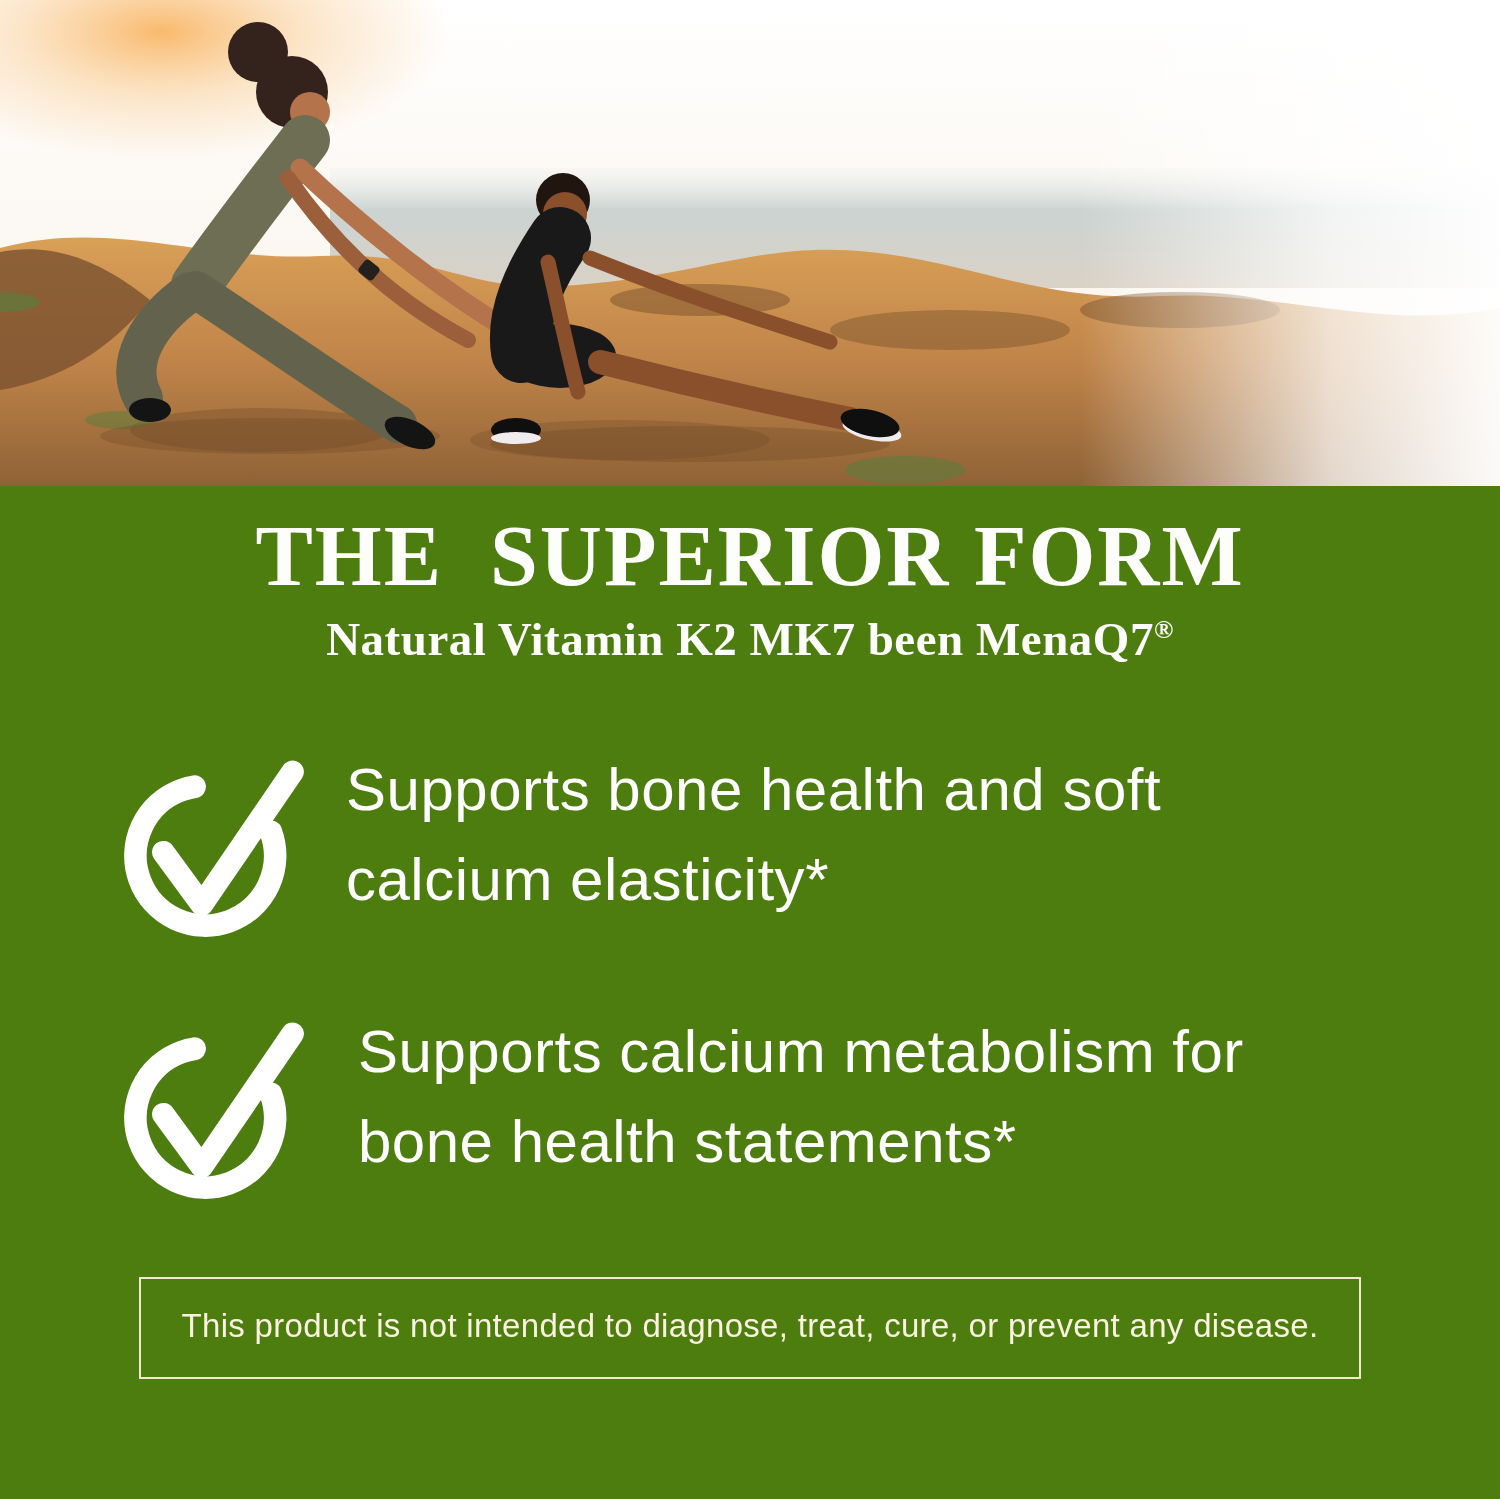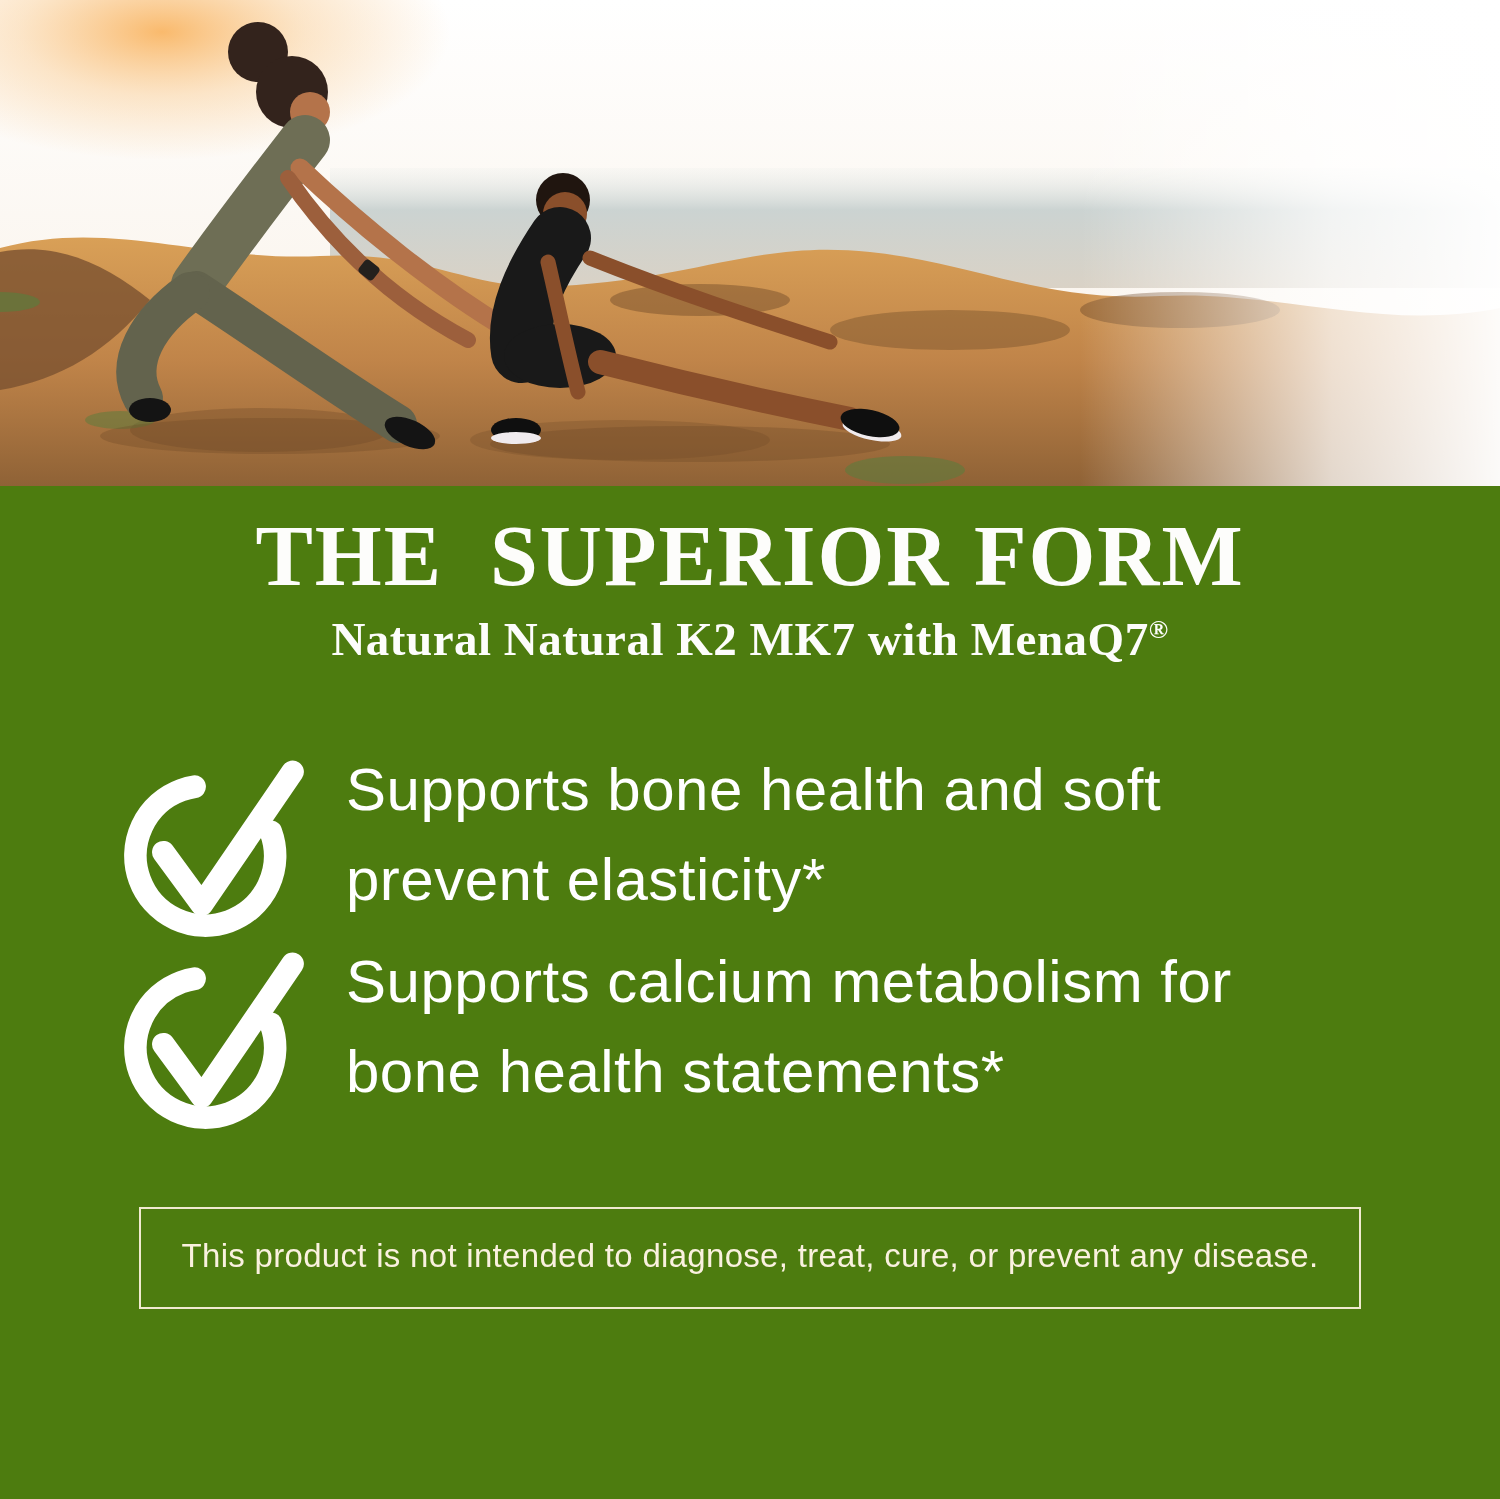--- a/index.html
+++ b/index.html
@@ -24,21 +24,21 @@
   }
   .headline .hl{display:block;white-space:pre;}
   .subtitle{
     margin-top:8px;text-align:center;
     font-family:"Liberation Serif",serif;font-weight:700;
     font-size:47px;line-height:56px;color:#FDFDFB;letter-spacing:0.5px;
   }
   .subtitle sup{font-size:26px;vertical-align:super;line-height:0;}
   .bullets{margin:84px 0 0 118px;}
   .bullet{display:flex;align-items:flex-start;}
-  .bullet + .bullet{}
+  .bullet + .bullet{margin-top:70px;gap:12px;}
   .check-wrap{flex:none;width:192px;height:192px;margin-right:36px;}
   .check-wrap svg{display:block;width:192px;height:192px;overflow:visible;}
   .bullet-text{
     margin-top:-6px;font-size:60px;line-height:90px;font-weight:400;
     letter-spacing:0.5px;color:#ffffff;
   }
   .bullet-text .bline{display:block;white-space:pre;}
   .bullet-text b{font-weight:400;}
   .disclaimer{
     width:1222px;margin:72px auto 0 auto;
@@ -140,34 +140,34 @@
       <rect x="1080" y="0" width="420" height="486" fill="url(#hazeG)"></rect>
     </svg>
   </div>
 
   <div class="panel">
 
     <h1 class="headline">
       <span class="hl">THE  SUPERIOR FORM</span>
     </h1>
 
-    <div class="subtitle"><span>Natural Natural K2 MK7 with MenaQ7</span><sup>®</sup></div>
+    <div class="subtitle"><span>Natural Vitamin K2 MK7 been MenaQ7</span><sup>®</sup></div>
 
     <div class="bullets">
 
       <div class="bullet">
         <span class="check-wrap">
           <svg viewBox="0 0 110 110">
             <circle cx="50" cy="60" r="40" fill="none" stroke="#ffffff" stroke-width="13" stroke-linecap="round" stroke-dasharray="196 55" transform="rotate(-20 50 60)"></circle>
             <path d="M26,58 L48,88 L100,12" fill="none" stroke="#ffffff" stroke-width="13" stroke-linecap="round" stroke-linejoin="round"></path>
           </svg>
         </span>
         <div class="bullet-text">
           <span class="bline"><span>Supports </span><b>bone health and soft</b></span>
-          <span class="bline"><b>prevent elasticity</b><span>*</span></span>
+          <span class="bline"><b>calcium elasticity</b><span>*</span></span>
         </div>
       </div>
 
       <div class="bullet">
         <span class="check-wrap">
           <svg viewBox="0 0 110 110">
             <circle cx="50" cy="60" r="40" fill="none" stroke="#ffffff" stroke-width="13" stroke-linecap="round" stroke-dasharray="196 55" transform="rotate(-20 50 60)"></circle>
             <path d="M26,58 L48,88 L100,12" fill="none" stroke="#ffffff" stroke-width="13" stroke-linecap="round" stroke-linejoin="round"></path>
           </svg>
         </span>

